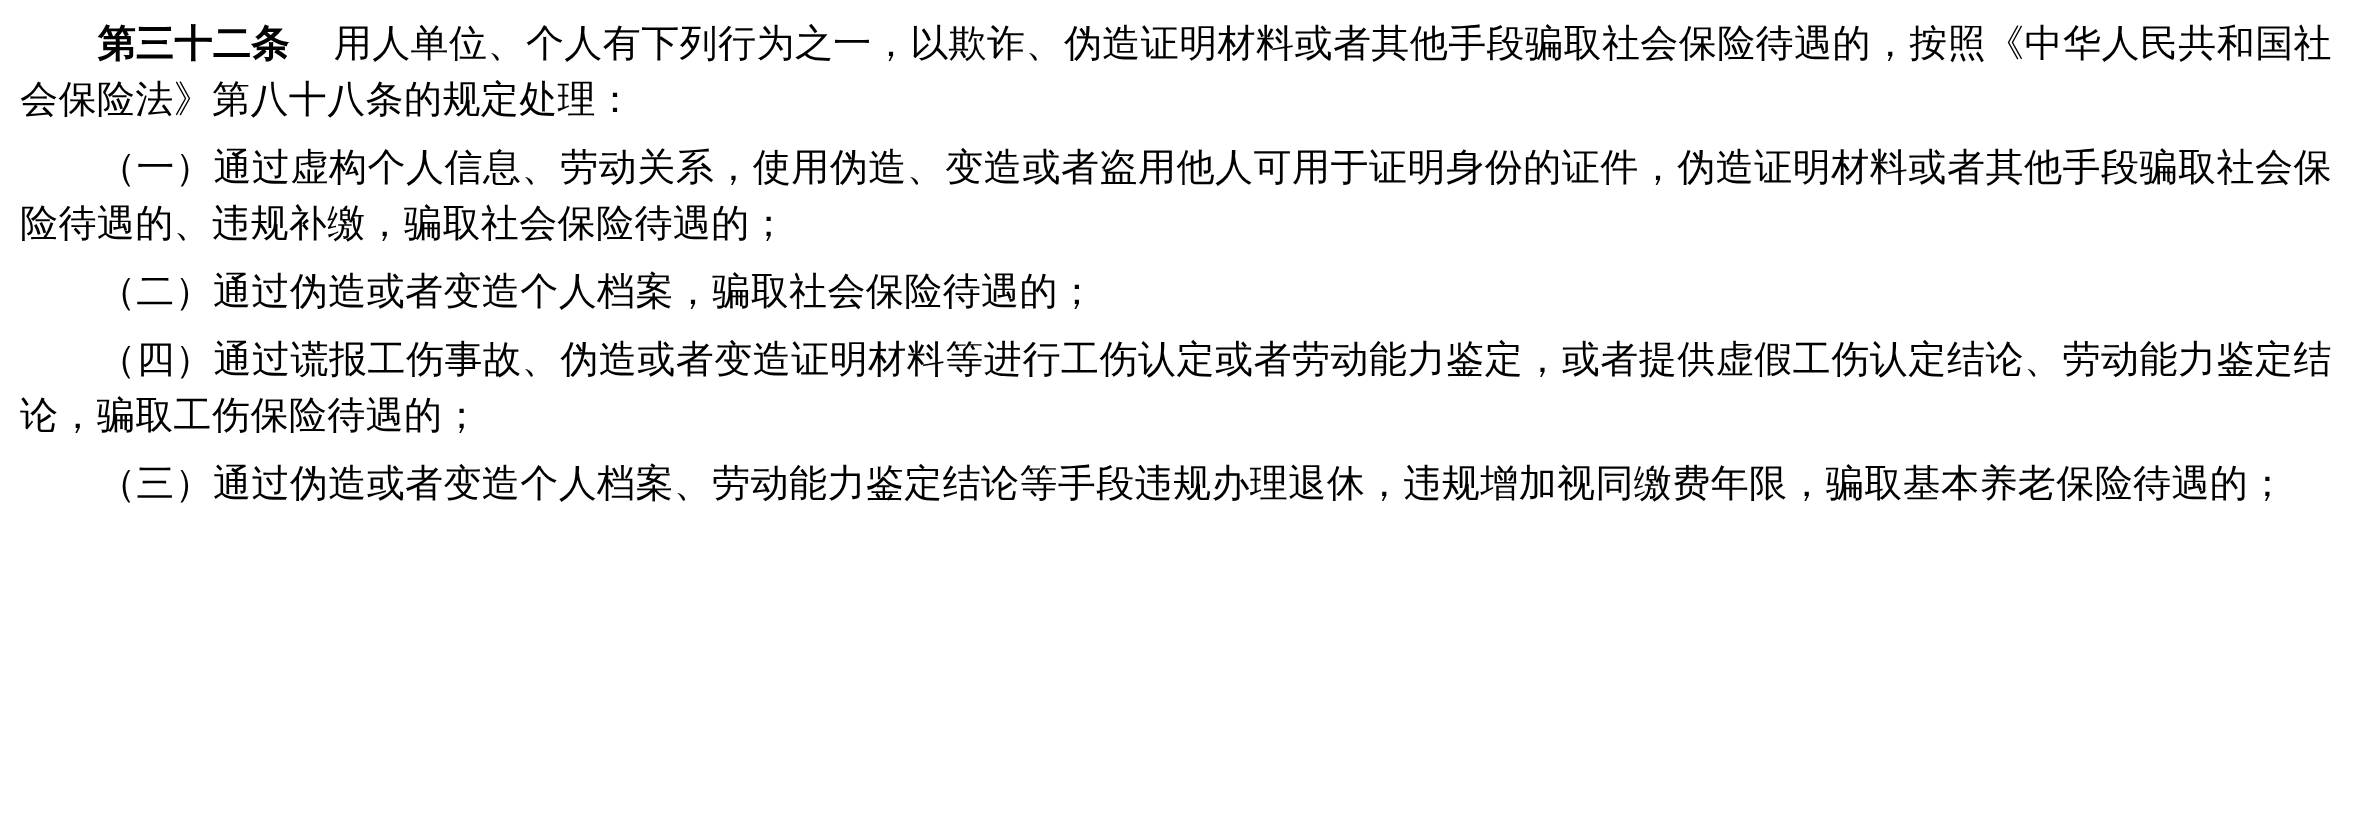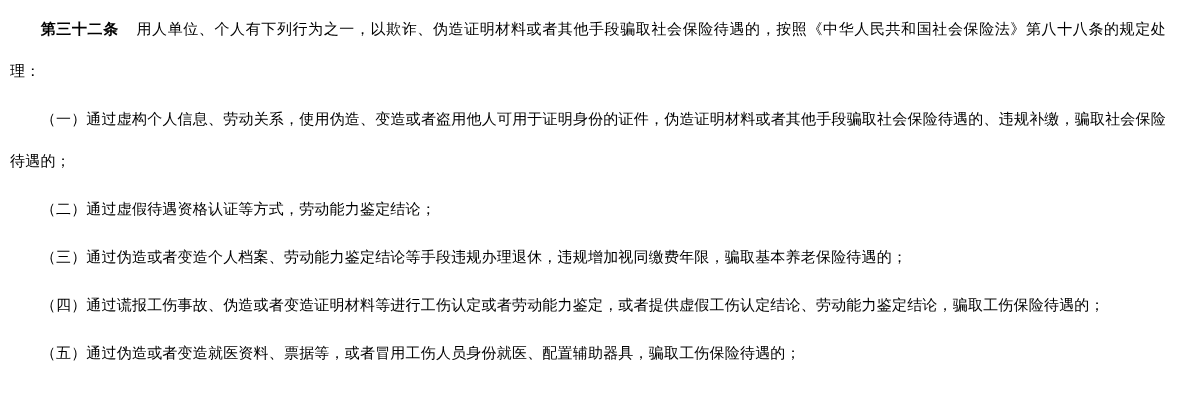--- a/index.html
+++ b/index.html
@@ -14,22 +14,22 @@
     color: #000000;
     overflow: hidden;
   }
   .document {
     box-sizing: border-box;
     width: 1180px;
     height: 420px;
     padding: 8px 14px 0 10px;
   }
   .para {
-    font-size: 15px;
-    line-height: 42px;
+    font-size: 19px;
+    line-height: 28px;
     text-align: justify;
     text-justify: inter-ideograph;
     margin: 0 0 6px 0;
     letter-spacing: 0.2px;
   }
   .para.first-line-indent {
     text-indent: 2.05em;
   }
   .article-head {
     margin: 0 0 6px 0;
@@ -45,18 +45,17 @@
 </head>
 <body>
 
 <div class="document">
 
   <p class="para first-line-indent article-head">
     <span class="article-label">第三十二条</span><span class="gap-after-label"></span><span>用人单位、个人有下列行为之一，以欺诈、伪造证明材料或者其他手段骗取社会保险待遇的，按照《中华人民共和国社会保险法》第八十八条的规定处理：</span>
   </p>
 
   <p class="para first-line-indent">（一）通过虚构个人信息、劳动关系，使用伪造、变造或者盗用他人可用于证明身份的证件，伪造证明材料或者其他手段骗取社会保险待遇的、违规补缴，骗取社会保险待遇的；</p>
-  <p class="para first-line-indent">（二）通过虚假待遇资格认证等方式，劳动能力鉴定结论；</p>
+  <p class="para first-line-indent">（二）通过伪造或者变造个人档案，骗取社会保险待遇的；</p>
+  <p class="para first-line-indent">（四）通过谎报工伤事故、伪造或者变造证明材料等进行工伤认定或者劳动能力鉴定，或者提供虚假工伤认定结论、劳动能力鉴定结论，骗取工伤保险待遇的；</p>
   <p class="para first-line-indent">（三）通过伪造或者变造个人档案、劳动能力鉴定结论等手段违规办理退休，违规增加视同缴费年限，骗取基本养老保险待遇的；</p>
-  <p class="para first-line-indent">（四）通过谎报工伤事故、伪造或者变造证明材料等进行工伤认定或者劳动能力鉴定，或者提供虚假工伤认定结论、劳动能力鉴定结论，骗取工伤保险待遇的；</p>
-  <p class="para first-line-indent">（五）通过伪造或者变造就医资料、票据等，或者冒用工伤人员身份就医、配置辅助器具，骗取工伤保险待遇的；</p>
 
 </div>
 
 </body></html>

